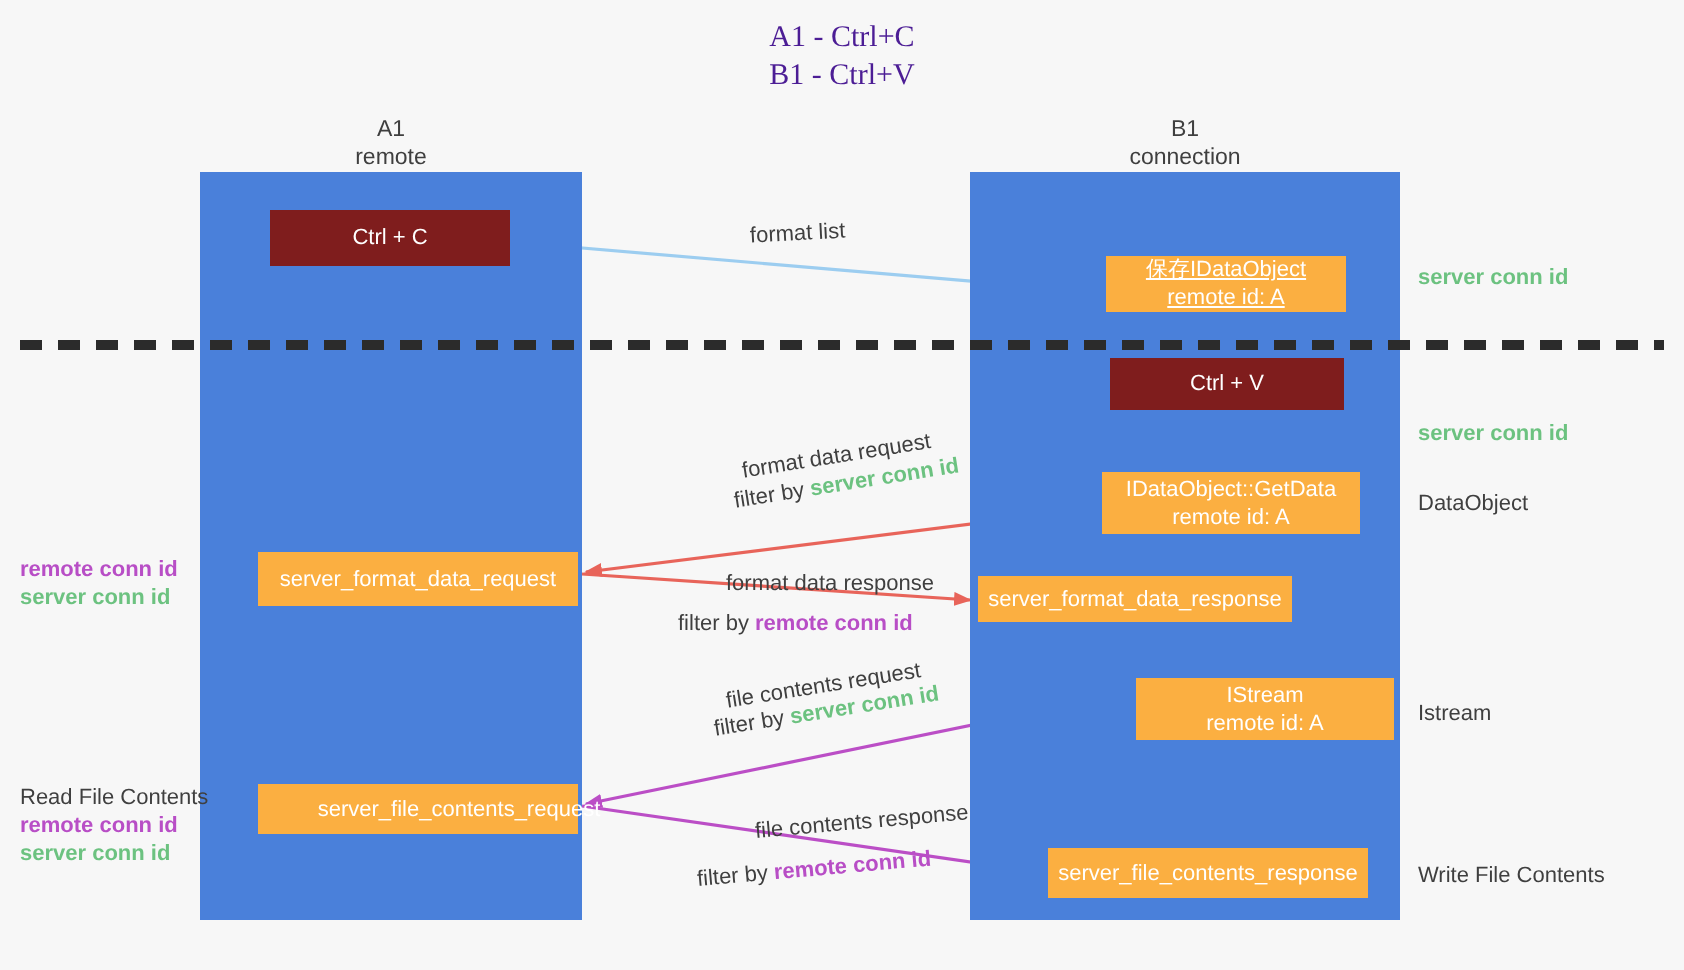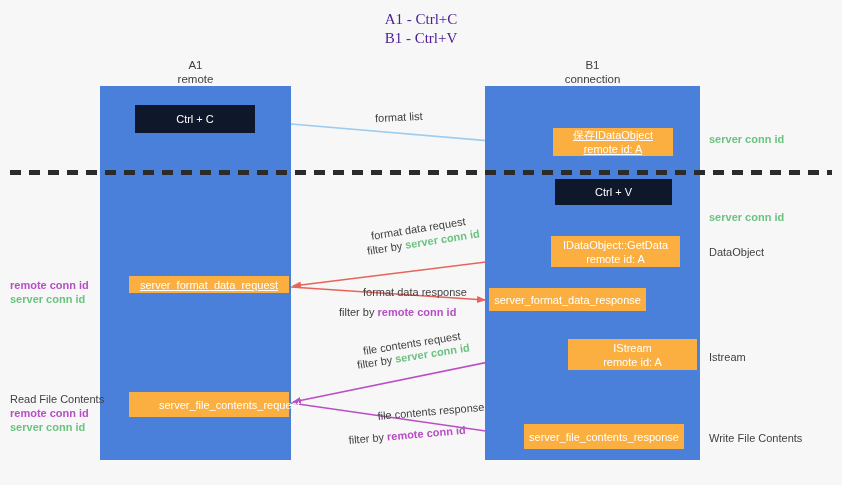--- a/index.html
+++ b/index.html
@@ -65,30 +65,30 @@
     display: flex;
     flex-direction: column;
     align-items: center;
     justify-content: center;
     color: #ffffff;
     font-size: 11px;
     line-height: 14px;
     text-align: center;
     padding: 2px 4px;
   }
-  .node.green  { background: #0f172a; }
+  .node.green  { background: #7f1d1d; }
   .node.orange { background: #fbaf41; }
   .node .l2 { font-size: 11px; }
 
   #node-ctrl-c  { left: 135px; top: 105px; width: 120px; height: 28px; }
   #node-ctrl-v  { left: 555px; top: 179px; width: 117px; height: 26px; }
   #node-idataobject      { left: 553px; top: 128px; width: 120px; height: 28px; text-decoration: underline; }
   #node-getdata          { left: 551px; top: 236px; width: 129px; height: 31px; }
   #node-istream          { left: 568px; top: 339px; width: 129px; height: 31px; }
-  #node-fmt-req          { left: 129px; top: 276px; width: 160px; height: 17px; text-decoration: underline; }
+  #node-fmt-req          { left: 129px; top: 276px; width: 160px; height: 27px; }
   #node-fmt-resp         { left: 489px; top: 288px; width: 157px; height: 23px; }
   #node-file-req         { left: 129px; top: 392px; width: 160px; height: 25px; padding-left: 45px; }
   #node-file-resp        { left: 524px; top: 424px; width: 160px; height: 25px; }
 
   
   .side-label {
     font-size: 11px;
     line-height: 14px;
     color: #3f3f3f;
     white-space: nowrap;

